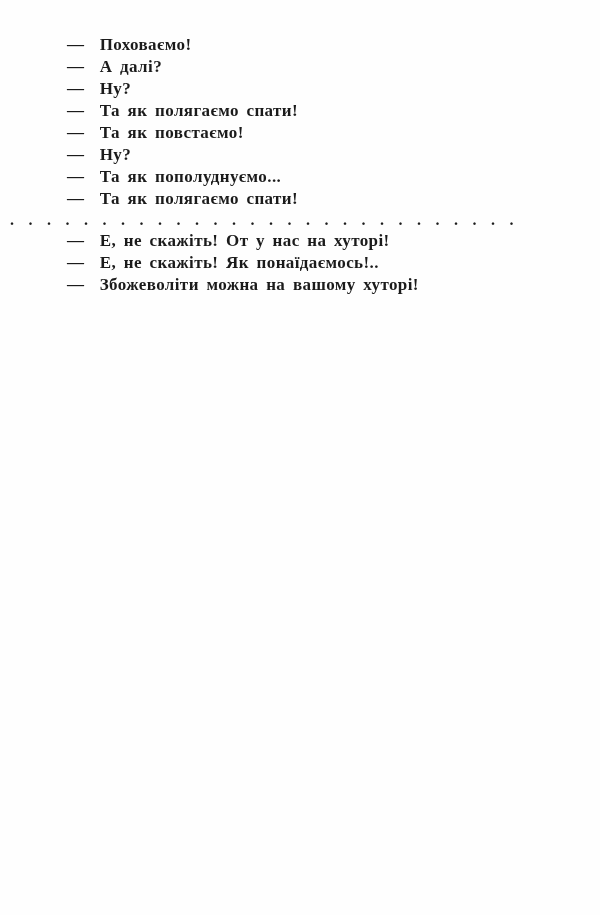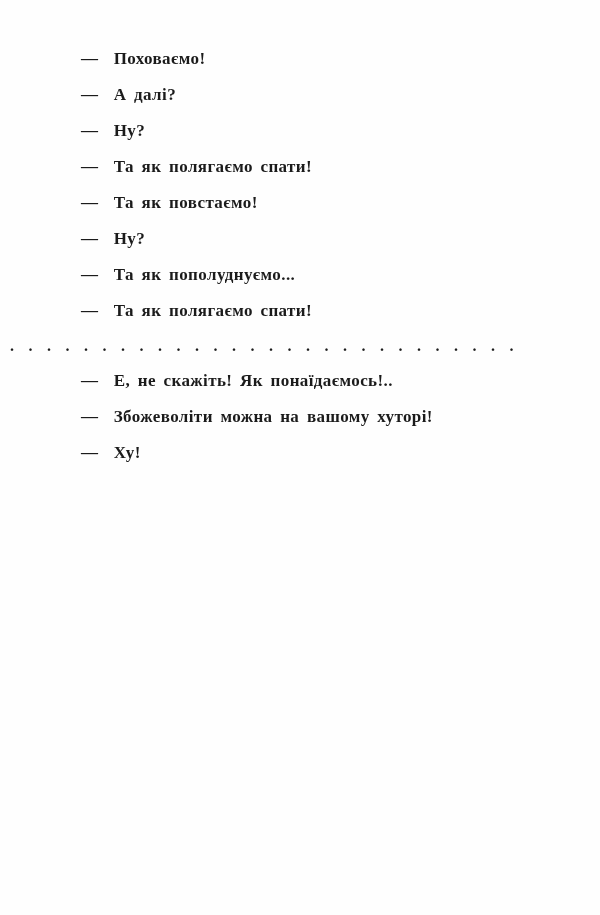--- a/index.html
+++ b/index.html
@@ -21,21 +21,21 @@
     font-family: "Liberation Serif", "DejaVu Serif", serif;
     font-weight: 700;
     box-sizing: border-box;
   }
   .text-block {
     padding: 33px 30px 0 30px;
     font-size: 17px;
     line-height: 20px;
   }
   p.line {
-    margin: 16px;
+    margin: 2px;
     text-indent: 35px;
     word-spacing: 3px;
     letter-spacing: 0.4px;
   }
   p.wrap {
     text-align: justify;
   }
   .separator {
     font-size: 16px;
     line-height: 18px;
@@ -53,17 +53,17 @@
   <div class="text-block">
     <p class="line">—&nbsp; Поховаємо!</p>
     <p class="line">—&nbsp; А далі?</p>
     <p class="line">—&nbsp; Ну?</p>
     <p class="line">—&nbsp; Та як полягаємо спати!</p>
     <p class="line">—&nbsp; Та як повстаємо!</p>
     <p class="line">—&nbsp; Ну?</p>
     <p class="line">—&nbsp; Та як пополуднуємо...</p>
     <p class="line">—&nbsp; Та як полягаємо спати!</p>
     <div class="separator">............................</div>
+    <p class="line">—&nbsp; Е, не скажіть! От у нас на хуторі!</p>
     <p class="line">—&nbsp; Е, не скажіть! Як понаїдаємось!..</p>
     <p class="line">—&nbsp; Збожеволіти можна на вашому хуторі!</p>
-    <p class="line">—&nbsp; Ху!</p>
   </div>
 </div>
 
 </body></html>

